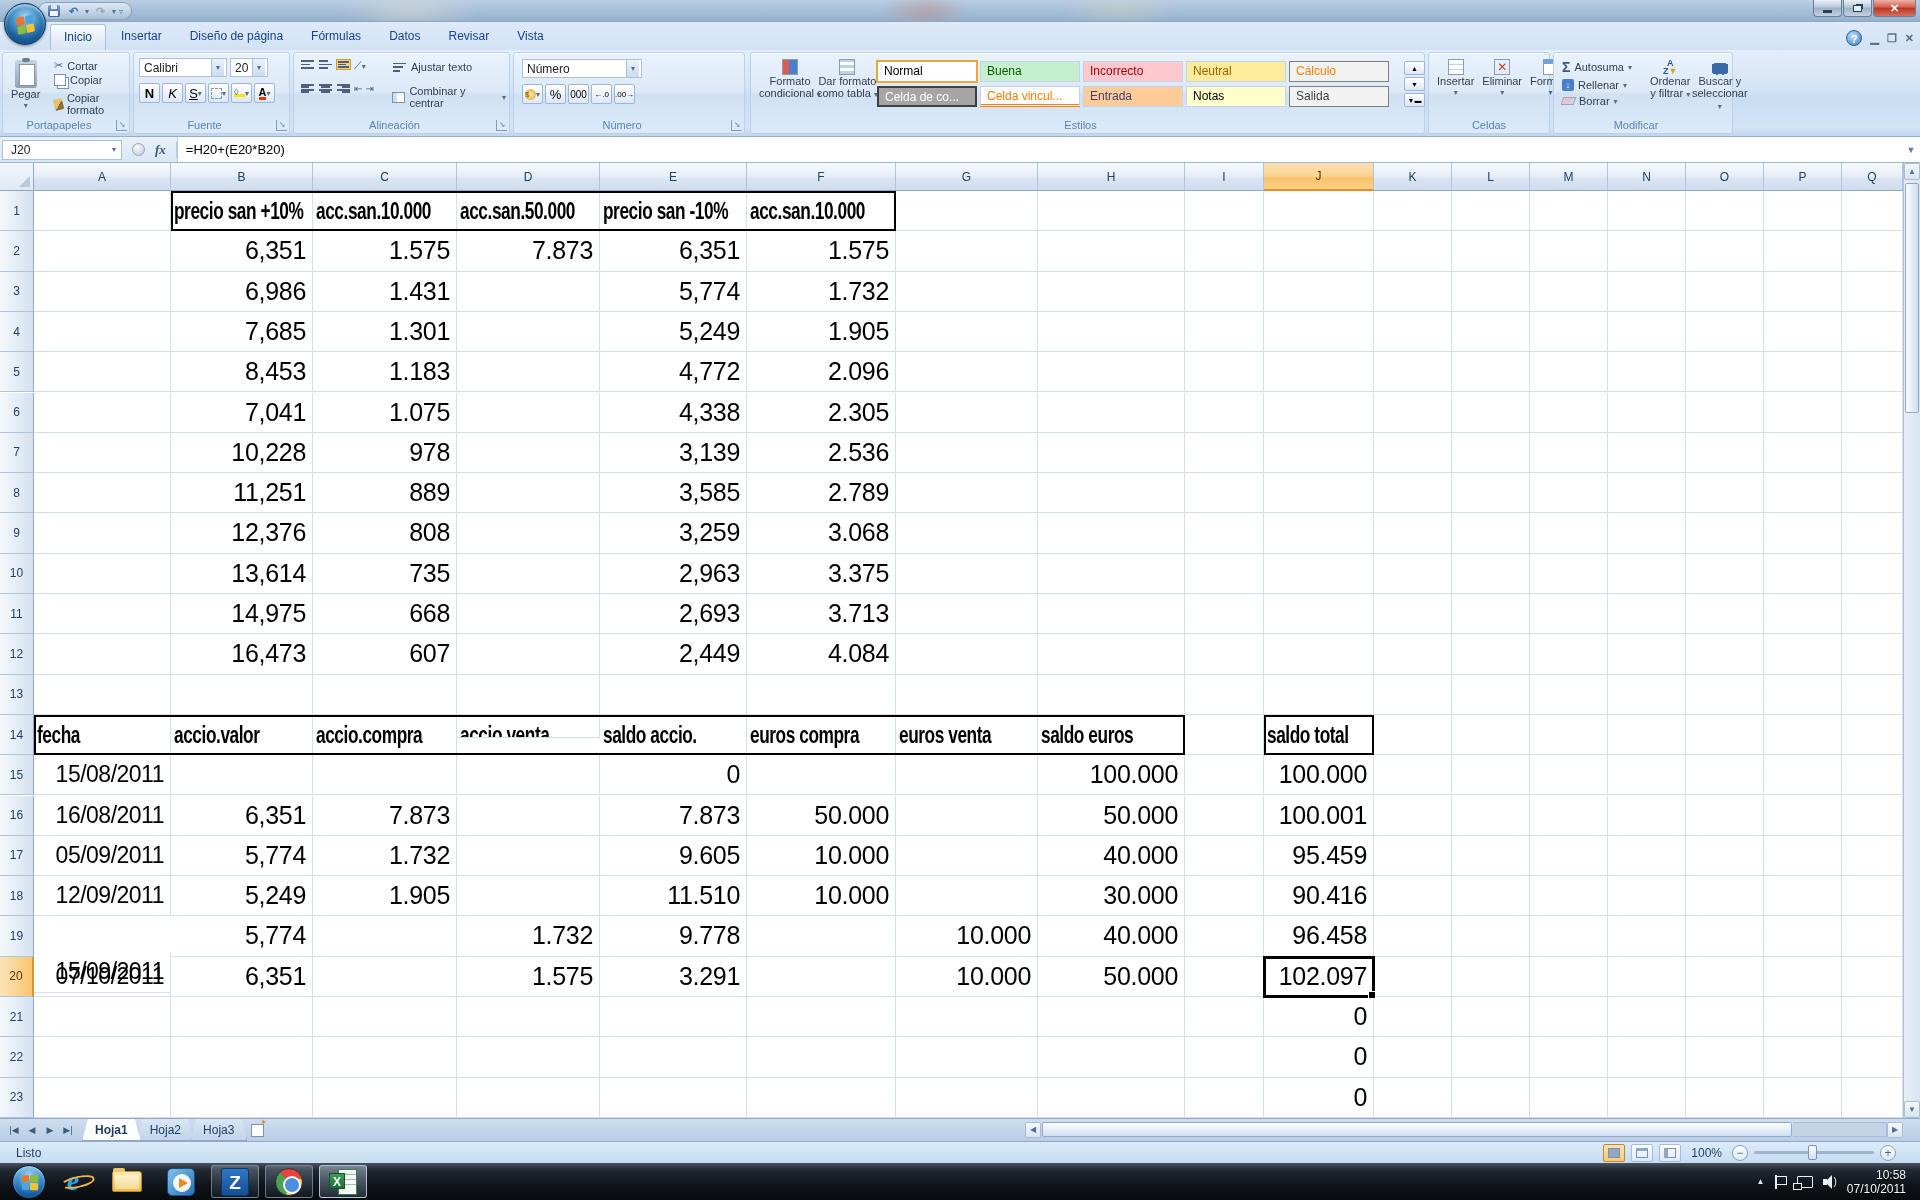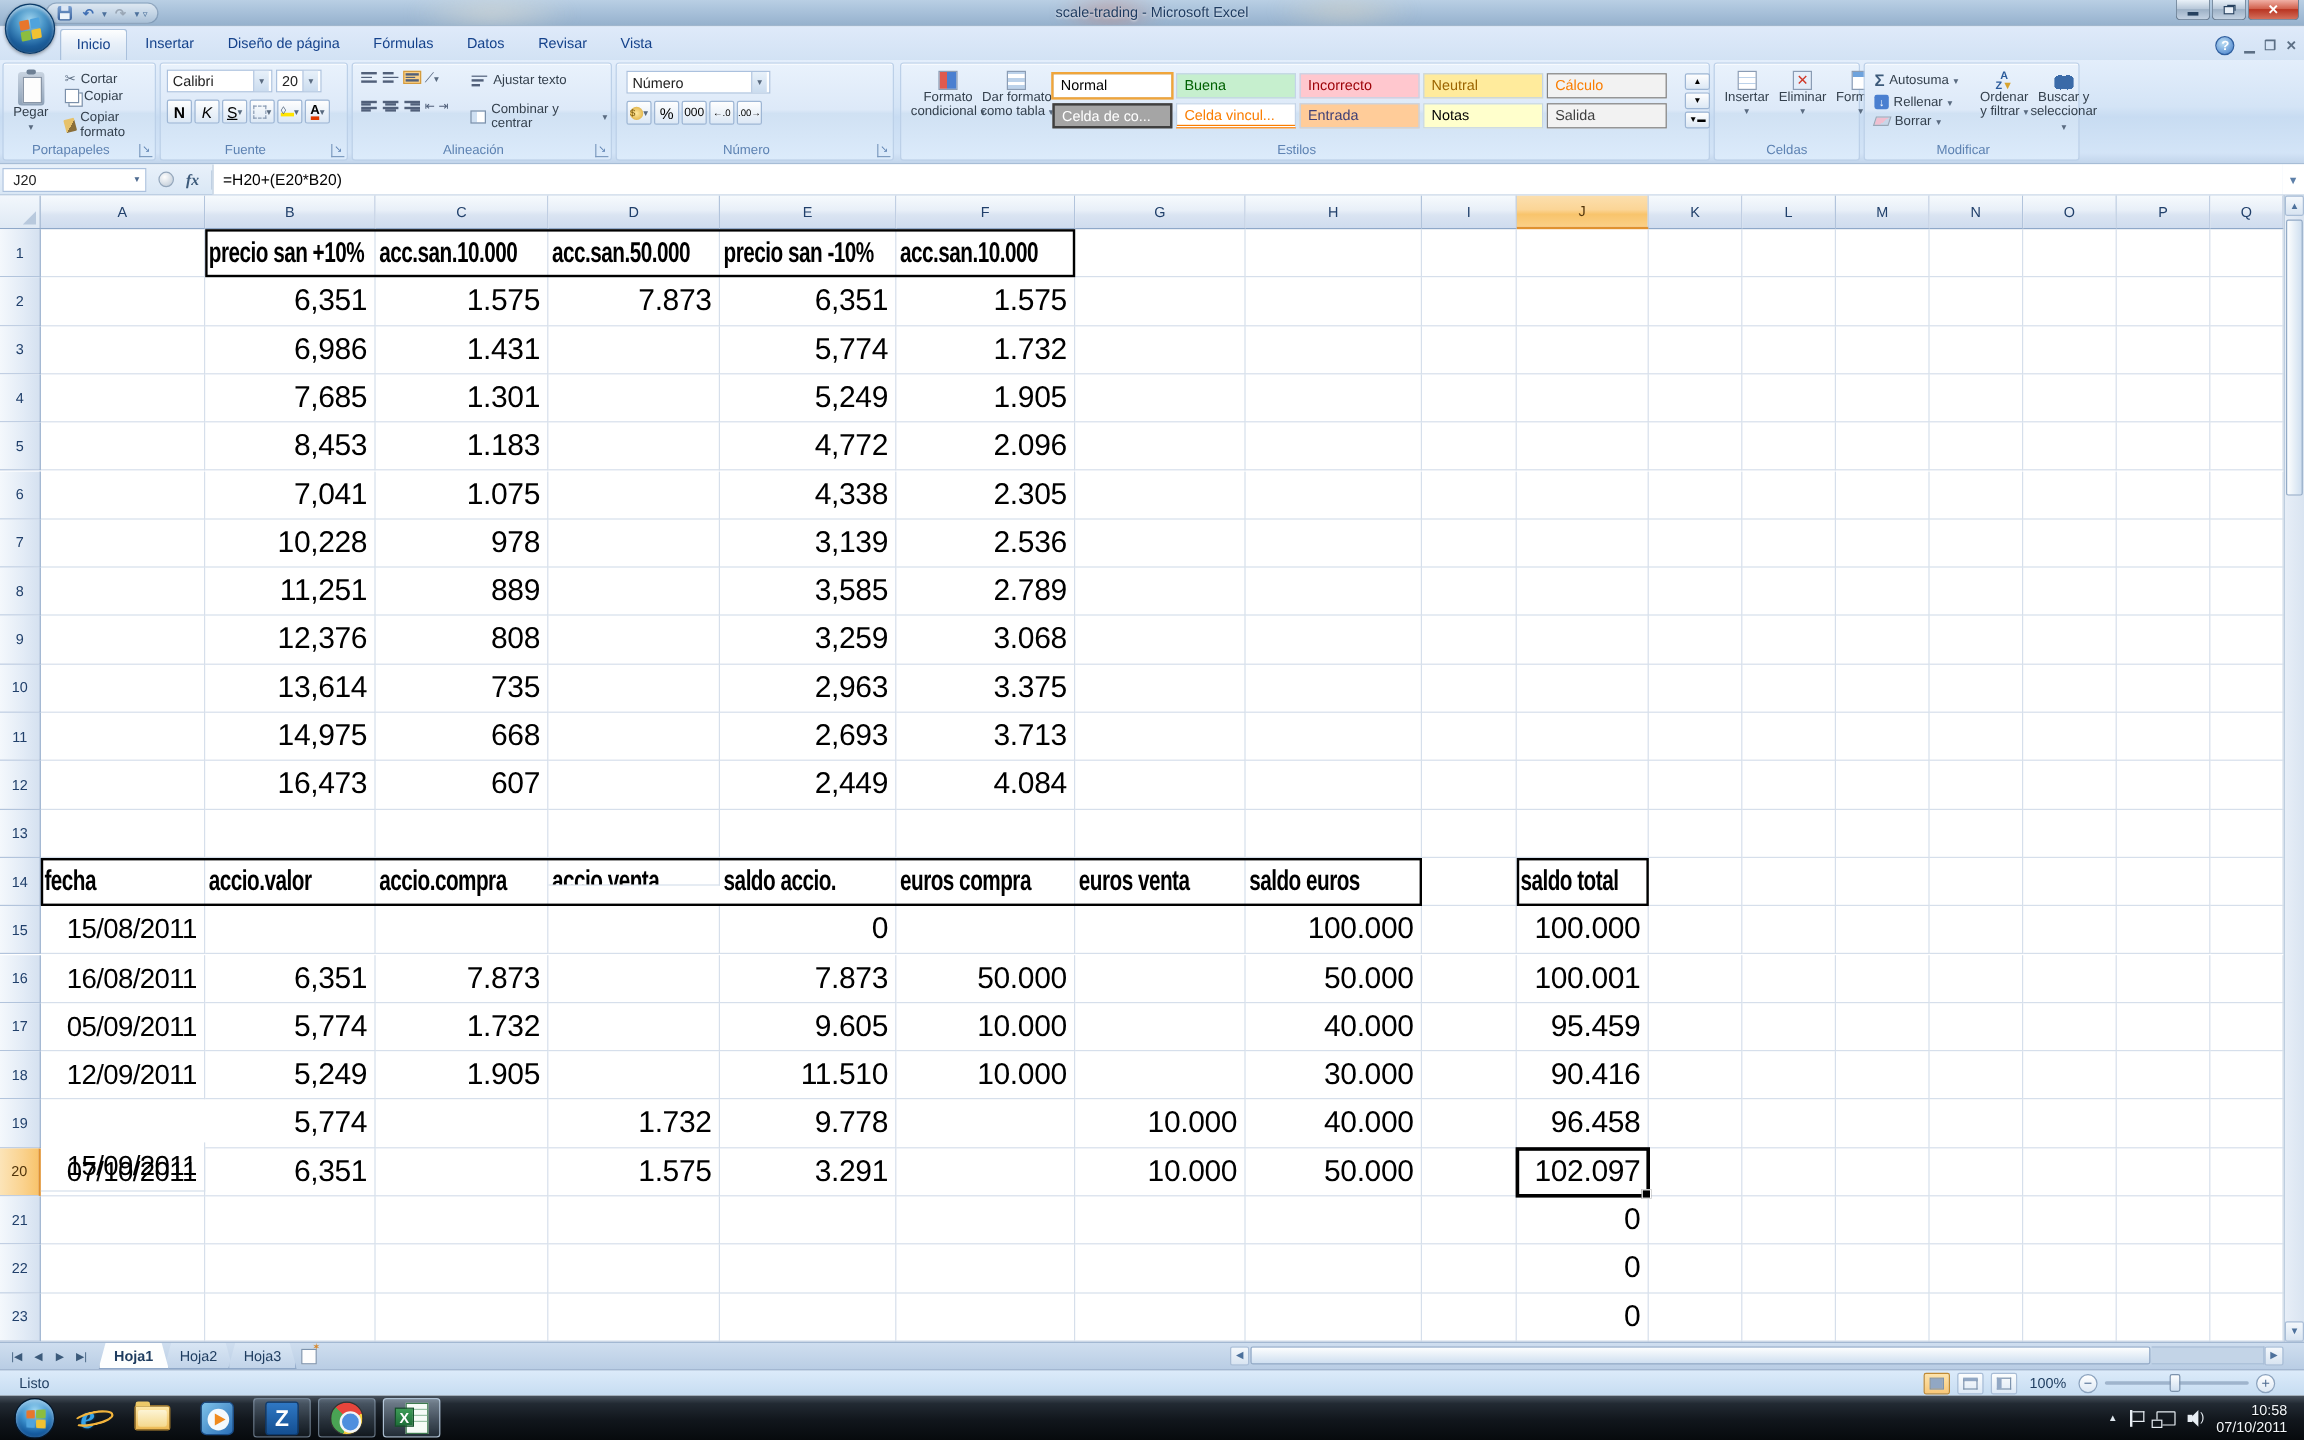--- a/index.html
+++ b/index.html
@@ -225,21 +225,20 @@
     <div id="qat">
       <span class="qbtn">
           <span class="disk"></span>
         </span>
       <span class="qbtn undo">↶</span>
         <span class="qsep">▾</span>
       <span class="qbtn redo">↷</span>
         <span class="qsep">▾</span>
       <span class="qsep">▿</span>
     </div>
-    <div id="title-text">scale-trading - Microsoft Excel</div>
     <div id="win-controls">
       <div class="wbtn">
           <span class="wglyph-min"></span>
         </div>
       <div class="wbtn">
           <span class="wglyph-restore"></span>
         </div>
       <div class="wbtn close">
           <span class="wglyph-x">✕</span>
         </div>

